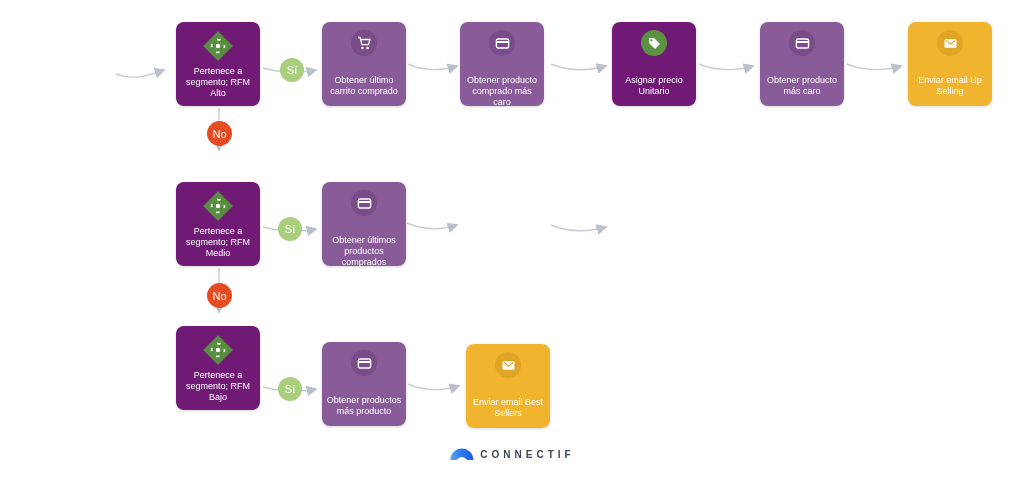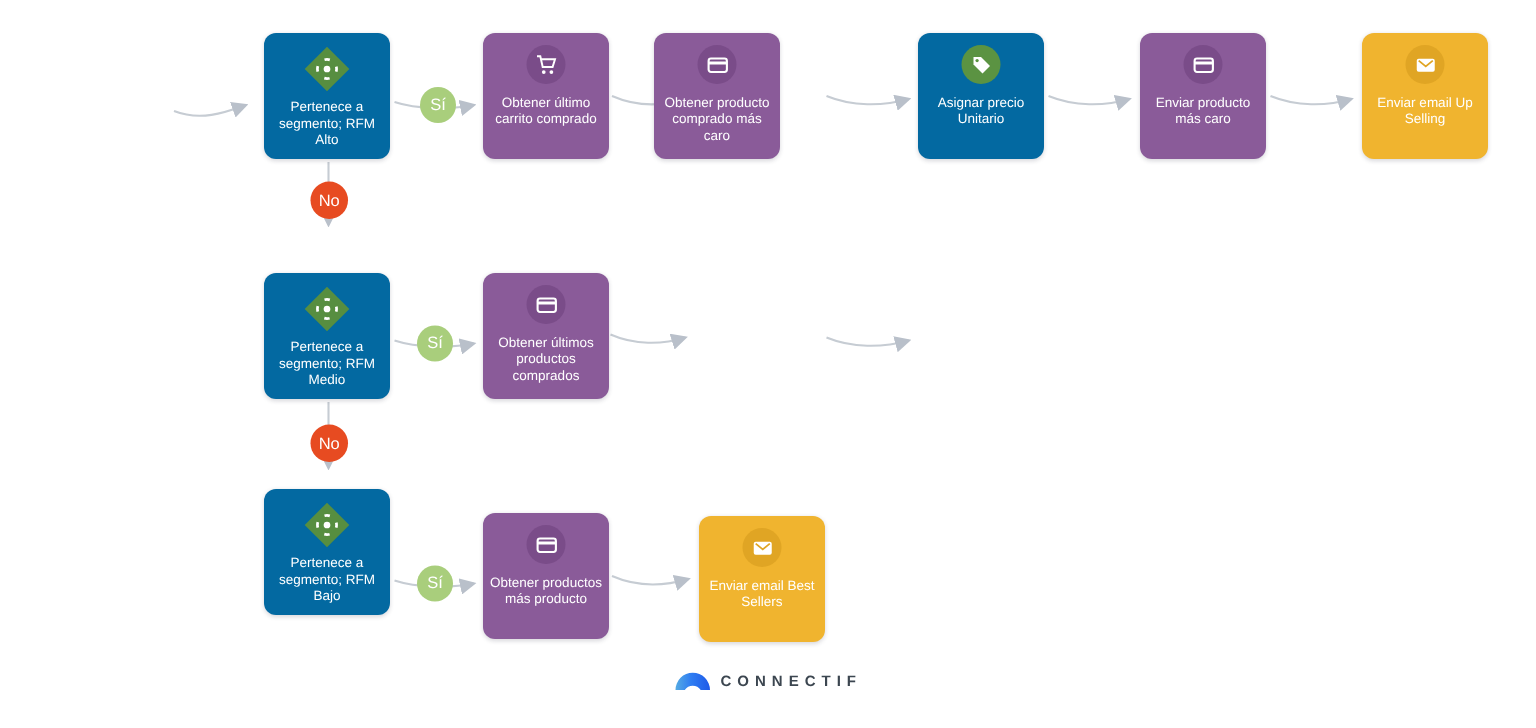--- a/index.html
+++ b/index.html
@@ -3,22 +3,22 @@
 <meta charset="utf-8">
 <style>
   html,body{margin:0;padding:0;background:#ffffff;}
   .canvas{position:relative;width:1024px;height:485px;background:#ffffff;overflow:hidden;
           font-family:"Liberation Sans","DejaVu Sans",sans-serif;}
   svg.wires{position:absolute;left:0;top:0;z-index:0;}
   .node{position:absolute;width:84px;height:84px;border-radius:8px;z-index:1;
         display:flex;flex-direction:column;align-items:center;box-sizing:border-box;
         padding-top:8px;text-align:center;color:#fff;cursor:pointer;
         box-shadow:0 1px 3px rgba(40,40,60,.18);}
-  .node .label{font-size:9px;line-height:1.22;width:78px;margin-top:7px;}
-  .green{background:#0369a1;}
+  .node .label{font-size:9px;line-height:1.22;width:78px;margin-top:19px;}
+  .green{background:#701a75;}
   .purple{background:#8a5b99;}
   .yellow{background:#f0b42f;}
   .start{background:#3b424c;border-radius:50%;padding-top:16px;}
   .start .label{margin-top:4px;width:70px;}
   .icon-badge{width:26px;height:26px;border-radius:50%;display:flex;align-items:center;justify-content:center;flex:0 0 auto;}
   .green .icon-badge{background:#5b9342;}
   .purple .icon-badge{background:#7a4c89;}
   .yellow .icon-badge{background:#e0a524;}
   .seg-icon{width:34px;height:34px;flex:0 0 auto;margin-top:-1px;}
   .seg .label{margin-top:3px;}
@@ -72,21 +72,21 @@
     <span class="icon-badge">
       <svg width="15" height="15" viewBox="0 0 15 15">
         <path d="M1,1.5 h2.2 l1.6,7.2 h6.6 l1.6,-5.2 h-8.8" fill="none" stroke="#ffffff" stroke-width="1.3"></path>
         <circle cx="5.5" cy="12" r="1.25" fill="#ffffff"></circle>
         <circle cx="10.6" cy="12" r="1.25" fill="#ffffff"></circle>
       </svg>
     </span>
     <div class="label">Obtener último carrito comprado</div>
   </div>
 
-  <div class="node purple" style="left:436px;top:22px;">
+  <div class="node purple" style="left:460px;top:22px;">
     <span class="icon-badge">
       <svg width="15" height="15" viewBox="0 0 15 15">
         <rect x="1.4" y="3" width="12.2" height="9" rx="1.6" fill="none" stroke="#ffffff" stroke-width="1.4"></rect>
         <rect x="1.4" y="5" width="12.2" height="2" fill="#ffffff"></rect>
       </svg>
     </span>
     <div class="label">Obtener producto comprado más caro</div>
   </div>
 
   <div class="node green" style="left:612px;top:22px;">
@@ -99,21 +99,21 @@
     <div class="label">Asignar precio Unitario</div>
   </div>
 
   <div class="node purple" style="left:760px;top:22px;">
     <span class="icon-badge">
       <svg width="15" height="15" viewBox="0 0 15 15">
         <rect x="1.4" y="3" width="12.2" height="9" rx="1.6" fill="none" stroke="#ffffff" stroke-width="1.4"></rect>
         <rect x="1.4" y="5" width="12.2" height="2" fill="#ffffff"></rect>
       </svg>
     </span>
-    <div class="label">Enviar producto más caro</div>
+    <div class="label">Obtener producto más caro</div>
   </div>
 
   <div class="node yellow" style="left:908px;top:22px;">
     <span class="icon-badge">
       <svg width="15" height="15" viewBox="0 0 15 15">
         <rect x="1.5" y="3.2" width="12" height="8.6" rx="1.3" fill="#ffffff"></rect>
         <polyline points="2.8,4.4 7.5,8.3 12.2,4.4" fill="none" stroke="#e0a524" stroke-width="1.2"></polyline>
       </svg>
     </span>
     <div class="label">Enviar email Up Selling</div>

